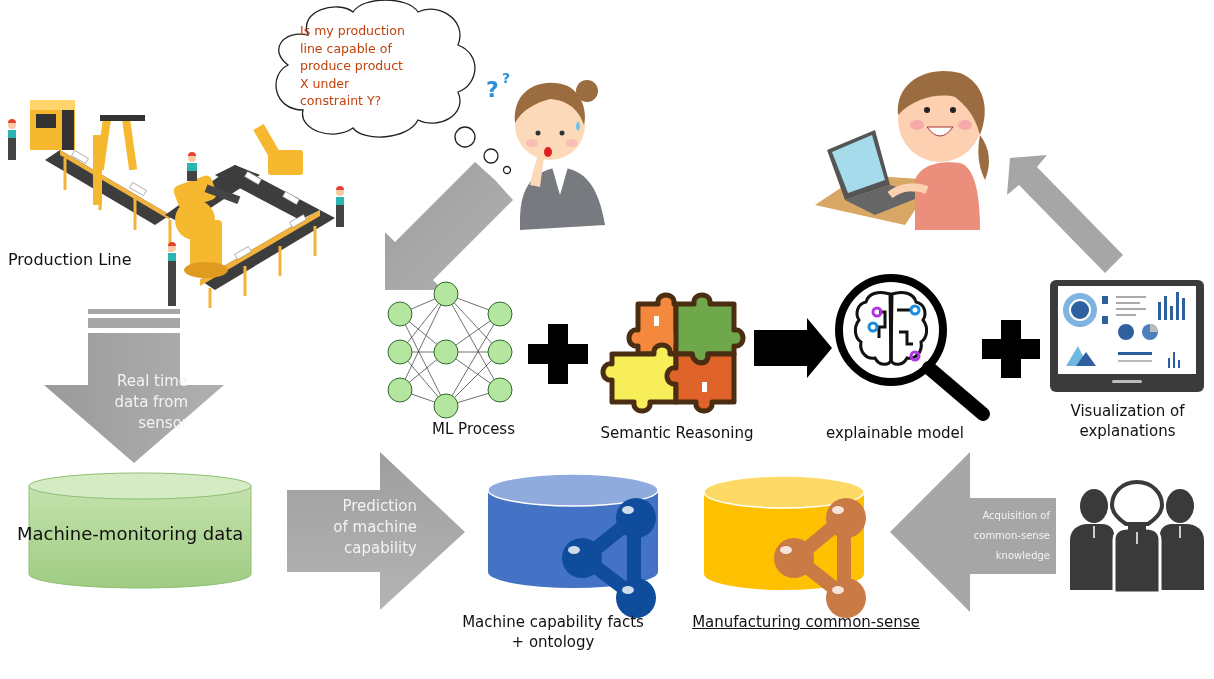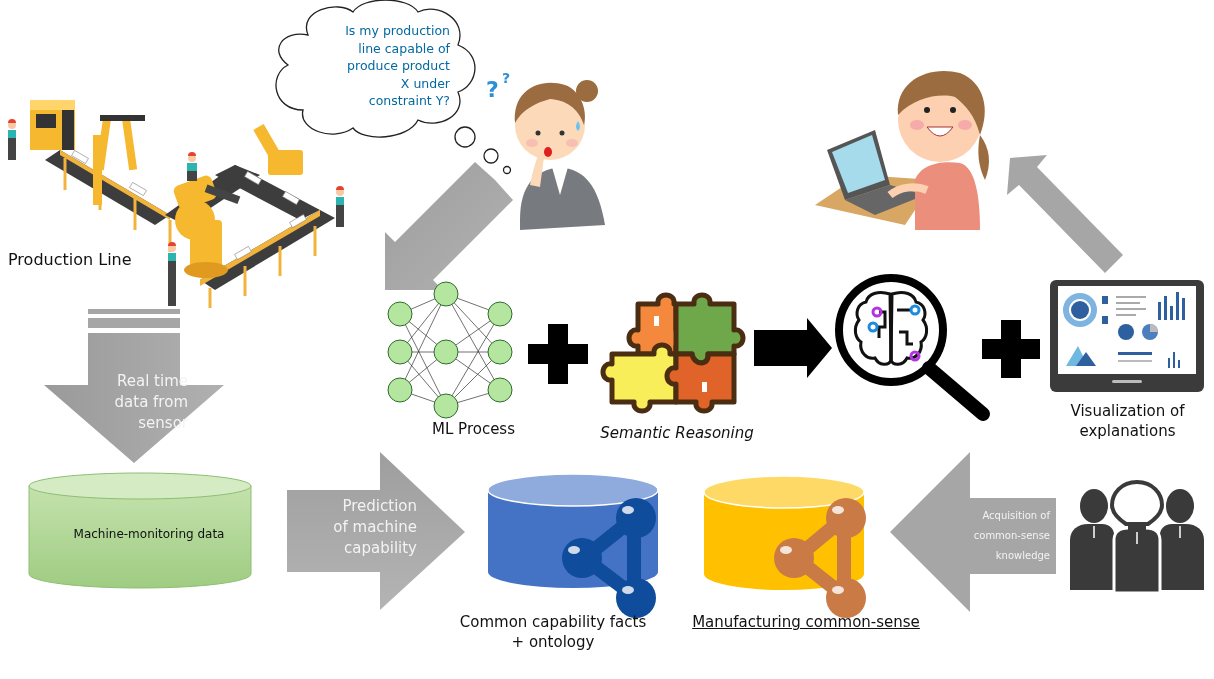--- a/index.html
+++ b/index.html
@@ -1,21 +1,21 @@
 <!DOCTYPE html>
 <html><head>
 <meta charset="utf-8">
 <style>
   html, body { margin: 0; padding: 0; background: #ffffff; }
   body { width: 1214px; height: 679px; position: relative; overflow: hidden;
          font-family: "DejaVu Sans", "Liberation Sans", sans-serif; }
   .lbl { position: absolute; color: #111; font-size: 15px; text-align: center; line-height: 20px; white-space: nowrap; }
   .arrow-text { position: absolute; color: #f3f3f3; font-size: 15px; text-align: right; line-height: 21px; }
   svg { position: absolute; overflow: visible; }
-  .cloud-text { position: absolute; font-size: 12.5px; line-height: 17.5px; color: #0369a1; text-align: right; }
+  .cloud-text { position: absolute; font-size: 12.5px; line-height: 17.5px; color: #c2410c; text-align: left; }
 </style>
 </head>
 <body>
 
 <svg width="360" height="240" style="left:0;top:70px;">
 
   <g>
     <polygon points="60,80 170,145 155,155 45,90" fill="#3d3d3d"></polygon>
     <polygon points="60,80 170,145 170,150 60,85" fill="#f2b33d"></polygon>
     <polygon points="165,145 235,95 260,105 185,155" fill="#3d3d3d"></polygon>
@@ -198,21 +198,21 @@
 <svg width="150" height="130" style="left:598px;top:290px;">
   <g stroke="#4b2e12" stroke-width="5" stroke-linejoin="round">
     <path d="M40,14 H60 C58,2 78,2 76,14 H78 V40 C90,38 90,58 78,56 V64 H40 V56 C28,58 28,38 40,40 Z" fill="#f4893e"></path>
     <path d="M78,14 H96 C94,2 114,2 112,14 H136 V40 C148,38 148,58 136,56 V64 H110 C112,76 92,76 94,64 H78 Z" fill="#6ea84a"></path>
     <path d="M40,64 H56 C54,52 74,52 72,64 H78 V78 C90,76 90,96 78,94 V112 H52 C54,124 34,124 36,112 H14 V90 C2,92 2,72 14,74 V64 Z" fill="#f7ee5a"></path>
     <path d="M78,64 H94 C96,76 112,76 110,64 H136 V112 H114 C116,124 96,124 98,112 H78 V94 C66,96 66,76 78,78 Z" fill="#e0642a"></path>
   </g>
   <rect x="56" y="26" width="5" height="10" fill="#fff"></rect>
   <rect x="104" y="92" width="5" height="10" fill="#fff"></rect>
 </svg>
-<div class="lbl" style="left:592px;top:423px;width:170px;font-style:italic;">Semantic Reasoning</div>
+<div class="lbl" style="left:592px;top:423px;width:170px;">Semantic Reasoning</div>
 
 <svg width="90" height="60" style="left:752px;top:318px;">
   <polygon points="2,12 55,12 55,0 80,30 55,60 55,48 2,48" fill="#000"></polygon>
 </svg>
 
 <svg width="170" height="150" style="left:833px;top:272px;">
   <circle cx="58" cy="58" r="52" fill="#ffffff" stroke="#000" stroke-width="8"></circle>
   <line x1="96" y1="96" x2="150" y2="142" stroke="#000" stroke-width="14" stroke-linecap="round"></line>
   <g stroke="#111" stroke-width="3" fill="none">
     <path d="M57,22 C45,18 35,22 33,30 C24,32 22,42 26,48 C20,56 22,66 28,70 C26,80 34,88 42,86 C46,94 56,94 58,88 Z"></path>
@@ -221,20 +221,21 @@
     <path d="M46,40 H52 V55 H46 V66"></path>
     <path d="M64,38 H78"></path>
       <path d="M66,60 H74 V72 H80"></path>
   </g>
   <circle cx="44" cy="40" r="4" fill="none" stroke="#b136e0" stroke-width="3"></circle>
   <circle cx="82" cy="38" r="4" fill="none" stroke="#1b8ce0" stroke-width="3"></circle>
   <circle cx="40" cy="55" r="4" fill="none" stroke="#1b8ce0" stroke-width="3"></circle>
   <circle cx="82" cy="84" r="4" fill="none" stroke="#b136e0" stroke-width="3"></circle>
 </svg>
 <div class="lbl" style="left:800px;top:423px;width:190px;">
+  <div>explainable model</div>
 </div>
 
 <svg width="62" height="62" style="left:980px;top:318px;">
   <path d="M21,2 H41 V21 H60 V41 H41 V60 H21 V41 H2 V21 H21 Z" fill="#000"></path>
 </svg>
 
 <svg width="156" height="120" style="left:1050px;top:280px;">
   <rect x="0" y="0" width="154" height="112" rx="6" fill="#3b3b3b"></rect>
   <rect x="8" y="6" width="138" height="88" fill="#ffffff"></rect>
   <rect x="62" y="100" width="30" height="3" rx="1.5" fill="#bbb"></rect>
@@ -293,21 +294,21 @@
 <svg width="230" height="120" style="left:27px;top:472px;">
   <defs>
       <linearGradient id="gg" x1="0" y1="0" x2="0" y2="1">
         <stop offset="0" stop-color="#c4e2ad"></stop>
         <stop offset="1" stop-color="#9fcc82"></stop>
       </linearGradient>
     </defs>
   <path d="M2,14 V102 A111,14 0 0,0 224,102 V14 Z" fill="url(#gg)" stroke="#8dbf72" stroke-width="1"></path>
   <ellipse cx="113" cy="14" rx="111" ry="13" fill="#d5ebc4" stroke="#8dbf72" stroke-width="1"></ellipse>
 </svg>
-<div class="lbl" style="left:36px;top:524px;width:226px;font-size:12px;">Machine-monitoring data</div>
+<div class="lbl" style="left:17px;top:524px;width:226px;font-size:18px;">Machine-monitoring data</div>
 
 <svg width="185" height="160" style="left:285px;top:452px;">
   <defs>
       <linearGradient id="gp" x1="0" y1="0" x2="0" y2="1">
         <stop offset="0" stop-color="#9e9e9e"></stop>
         <stop offset="1" stop-color="#b4b4b4"></stop>
       </linearGradient>
     </defs>
   <polygon points="2,38 95,38 95,0 180,80 95,158 95,120 2,120" fill="url(#gp)"></polygon>
 </svg>
@@ -324,21 +325,21 @@
     <path d="M150,48 L100,88 L150,126 Z" fill="none" stroke="#0f4c9c" stroke-width="14" stroke-linejoin="round"></path>
     <circle cx="152" cy="48" r="20"></circle>
       <circle cx="98" cy="88" r="20"></circle>
       <circle cx="152" cy="128" r="20"></circle>
     <ellipse cx="144" cy="40" rx="6" ry="4" fill="#ffffff" opacity="0.8"></ellipse>
     <ellipse cx="90" cy="80" rx="6" ry="4" fill="#ffffff" opacity="0.8"></ellipse>
     <ellipse cx="144" cy="120" rx="6" ry="4" fill="#ffffff" opacity="0.8"></ellipse>
   </g>
 </svg>
 <div class="lbl" style="left:448px;top:612px;width:210px;">
-  <div>Common capability facts</div>
+  <div>Machine capability facts</div>
   <div>+ ontology</div>
 </div>
 
 <svg width="200" height="150" style="left:700px;top:472px;">
   <path d="M4,20 V102 A80,16 0 0,0 164,102 V20 Z" fill="#ffc000"></path>
   <ellipse cx="84" cy="20" rx="80" ry="16" fill="#ffd966" stroke="#ffffff" stroke-width="1.5"></ellipse>
   <g fill="#c97a45">
     <path d="M144,46 L96,86 L144,124 Z" fill="none" stroke="#c97a45" stroke-width="14" stroke-linejoin="round"></path>
     <circle cx="146" cy="46" r="20"></circle>
       <circle cx="94" cy="86" r="20"></circle>

